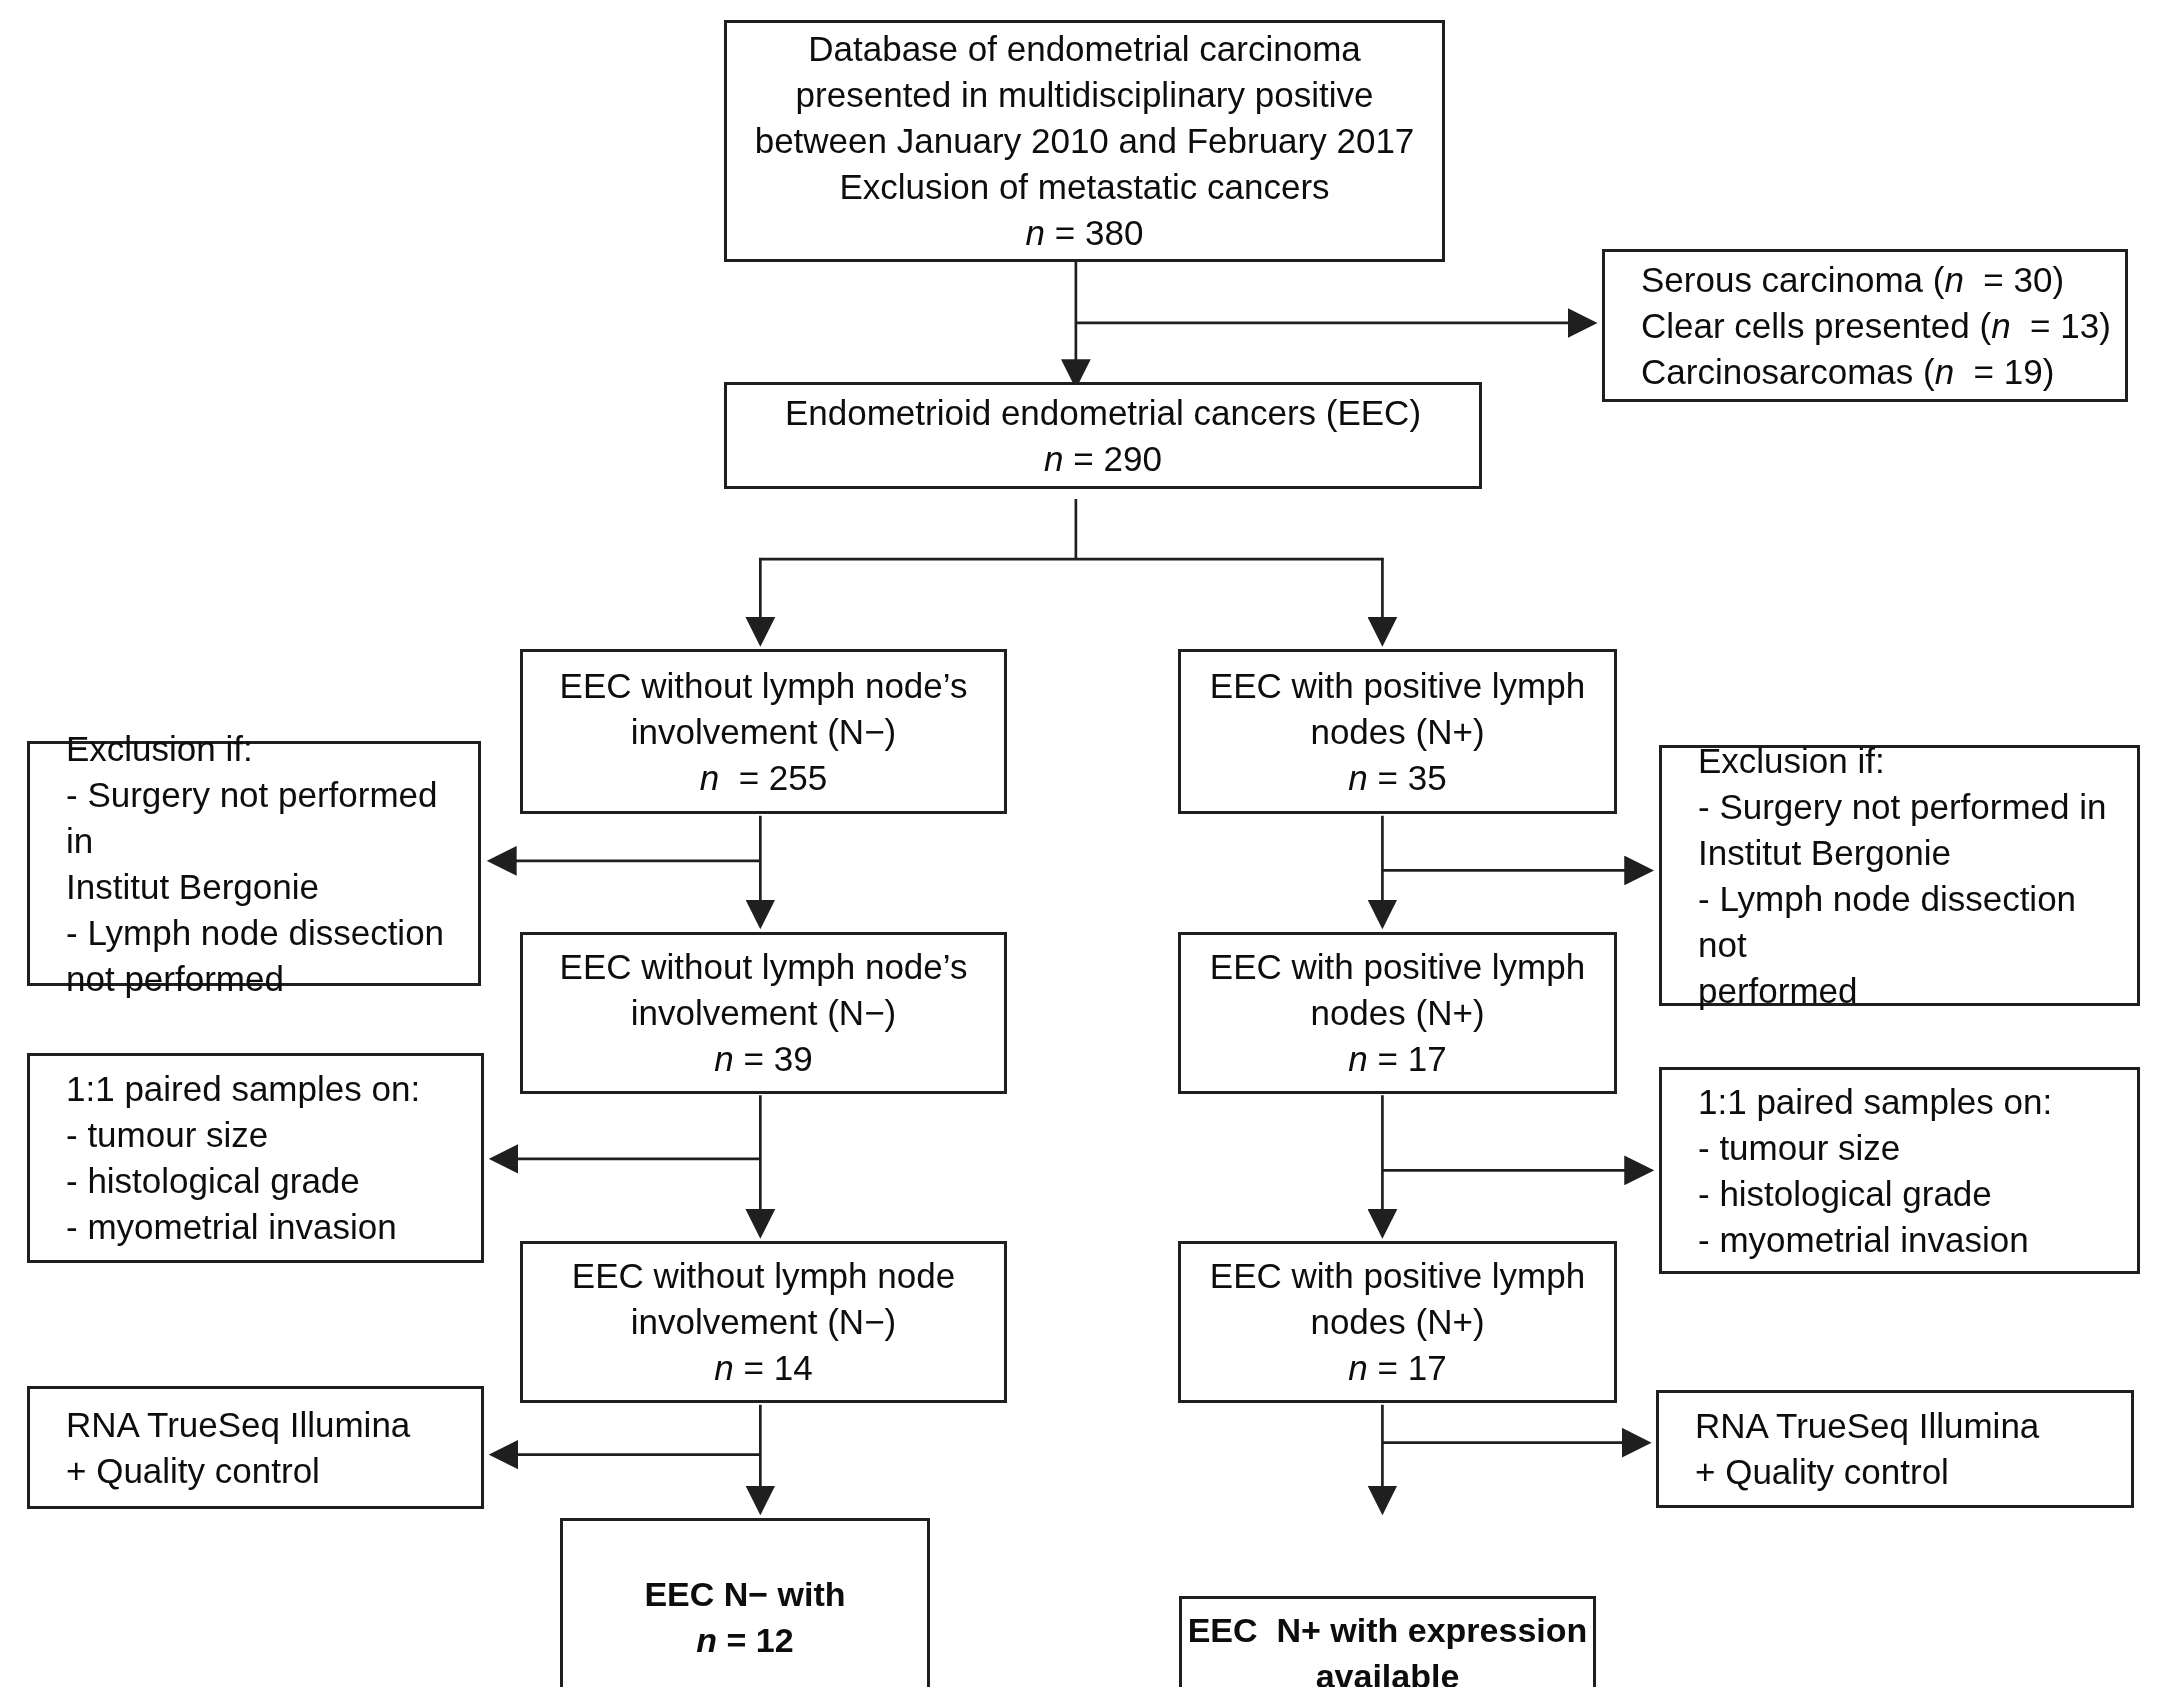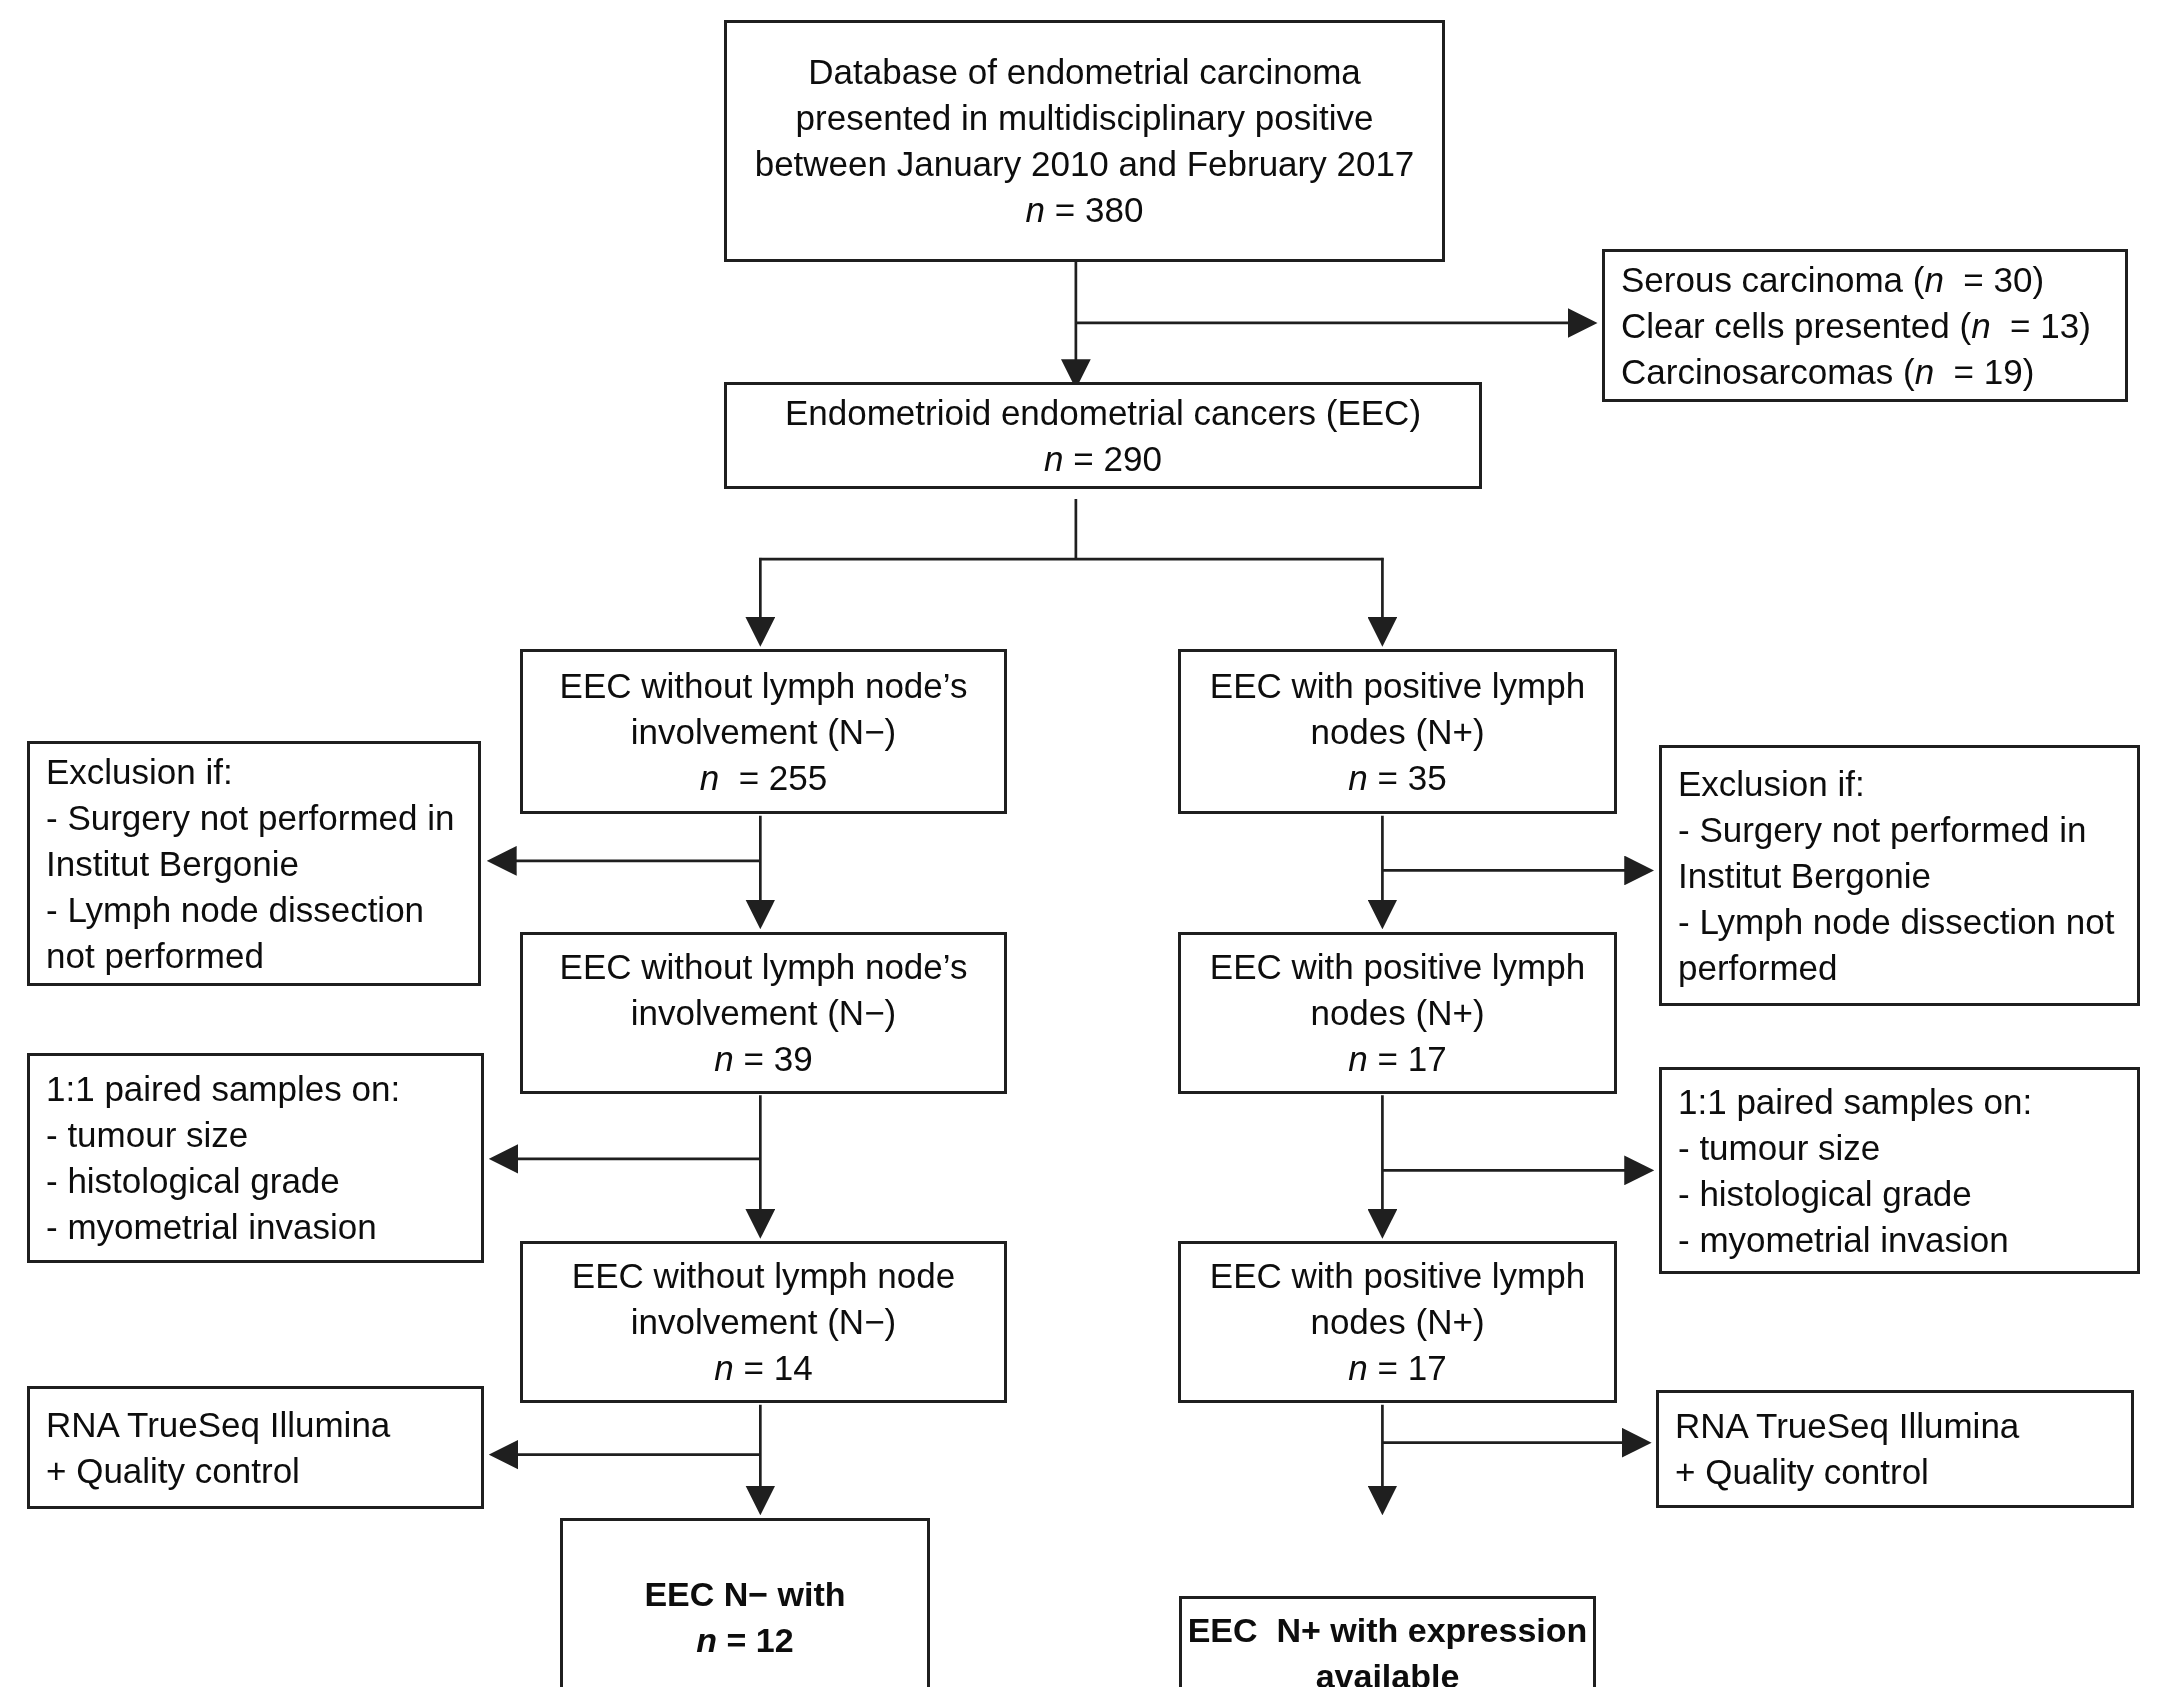--- a/index.html
+++ b/index.html
@@ -15,21 +15,21 @@
     box-sizing:border-box;
     border:3px solid #1f1f1f;
     background:#ffffff;
     display:flex;
     flex-direction:column;
     justify-content:center;
     font-size:35px;
     line-height:46px;
   }
   .center{align-items:center;}
-  .leftal{align-items:flex-start;text-align:left;padding-left:16px;padding-right:9.6px;}
+  .leftal{align-items:flex-start;text-align:left;padding-left:36px;padding-right:9.6px;}
   .bold{font-weight:bold;}
   .bold .line{font-size:34px;}
   .line{white-space:pre-wrap;}
   i{font-style:italic;}
   #connectors{
     position:absolute;left:0;top:0;width:2183px;height:1688px;
     pointer-events:none;
   }
   #connectors line{stroke:#1f1f1f;stroke-width:4.5;}
 </style>
@@ -66,20 +66,21 @@
     <line x1="1265" y1="2337" x2="1265" y2="2511" marker-end="url(#arr)"></line>
     <line x1="1265" y1="2420" x2="823" y2="2420" marker-end="url(#arr)"></line>
     <line x1="2300" y1="2337" x2="2300" y2="2511" marker-end="url(#arr)"></line>
     <line x1="2300" y1="2400" x2="2738" y2="2400" marker-end="url(#arr)"></line>
   </svg>
 
   <div class="box center" style="left:724px;top:20px;width:721px;height:242px">
       <div class="line"><span>Database of endometrial carcinoma</span></div>
       <div class="line"><span>presented in multidisciplinary positive</span></div>
       <div class="line"><span>between January 2010 and February 2017</span></div>
+      <div class="line"><span>Exclusion of metastatic cancers</span></div>
       <div class="line"><i>n</i><span> = 380</span></div>
     </div>
 
   <div class="box leftal" style="left:1602px;top:249px;width:526px;height:153px">
       <div class="line"><span>Serous carcinoma (</span><i>n</i><span>&nbsp; = 30)</span></div>
       <div class="line"><span>Clear cells presented (</span><i>n</i><span>&nbsp; = 13)</span></div>
       <div class="line"><span>Carcinosarcomas (</span><i>n</i><span>&nbsp; = 19)</span></div>
     </div>
 
   <div class="box center" style="left:724px;top:382px;width:758px;height:107px">

